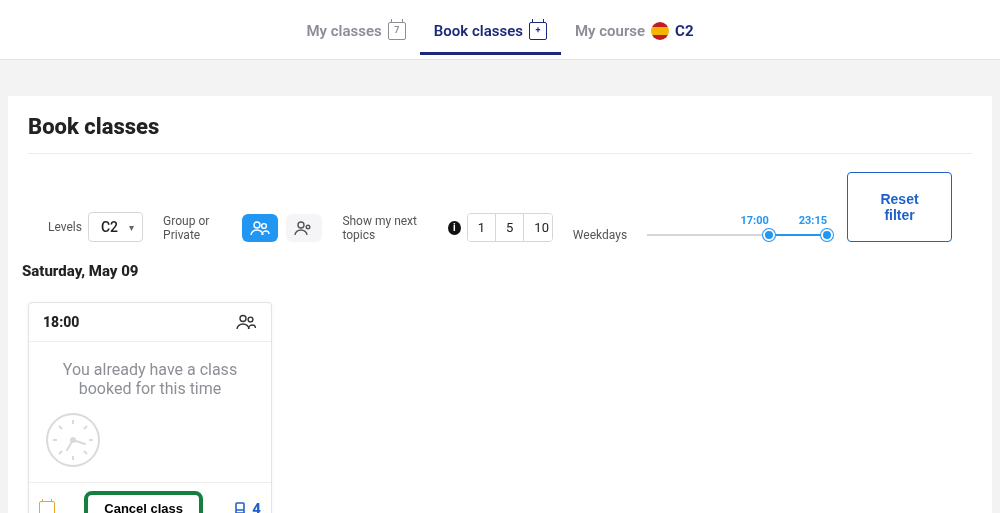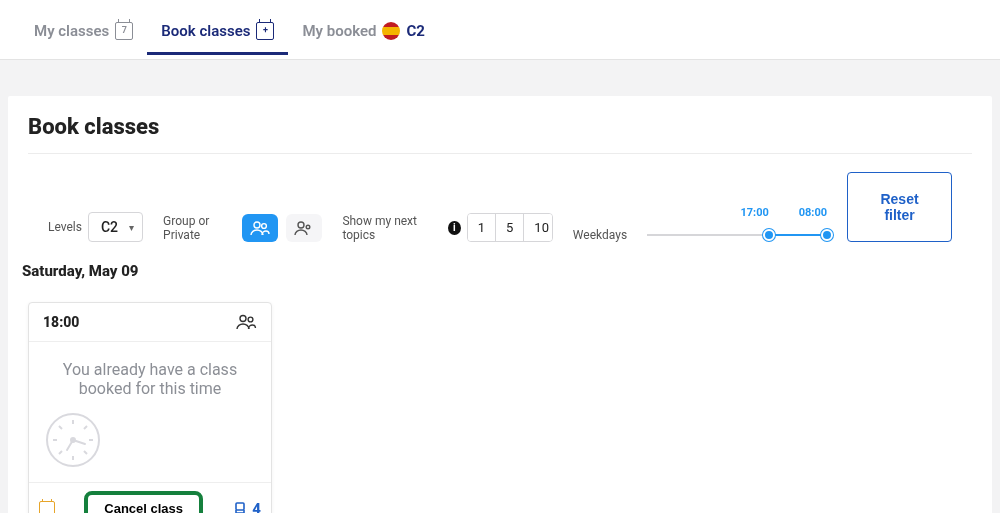--- a/index.html
+++ b/index.html
@@ -11,21 +11,21 @@
     height: 513px;
     overflow: hidden;
   }
 
   
   .topnav {
     height: 60px;
     background: #fff;
     display: flex;
     align-items: center;
-    justify-content: flex-start;
+    justify-content: center;
     padding: 0 20px;
     border-bottom: 1px solid #e3e3e3;
   }
   .nav-item {
     display: inline-flex;
     align-items: center;
     gap: 6px;
     padding: 16px 14px 14px;
     font-size: 15px;
     font-weight: 600;
@@ -114,21 +114,21 @@
   .pill.active { background:#2196f3; color:#fff; }
 
   .btn-seg-group { display:flex; border:1px solid #d6d6d9; border-radius:4px; overflow:hidden; }
   .btn-seg {
     padding:6px 10px; font-size:13px; background:#fff; cursor:pointer;
     border-right:1px solid #d6d6d9;
   }
   .btn-seg:last-child { border-right:none; }
 
   .slider-col { flex:1; min-width:180px; position:relative; padding-top:18px; }
-  .slider-labels { position:absolute; top:0; left:0; right:0; display:flex; justify-content:flex-end; gap:30px; font-size:11px; font-weight:700; color:#2196f3; }
+  .slider-labels { position:absolute; top:8px; left:0; right:0; display:flex; justify-content:flex-end; gap:30px; font-size:11px; font-weight:700; color:#2196f3; }
   .slider-track { height:2px; background:#d6d6d9; position:relative; margin:10px 0 6px; }
   .slider-track .range { position:absolute; left:68%; right:0; height:100%; background:#2196f3; }
   .slider-track .dot { position:absolute; top:50%; width:12px; height:12px; border-radius:50%; background:#2196f3; transform:translate(-50%,-50%); cursor:pointer; border:2px solid #fff; box-shadow:0 0 0 1px #2196f3; }
   .slider-track .dot.a { left:68%; }
   .slider-track .dot.b { left:100%; }
 
   .reset-btn {
     border:1px solid #1f61c8; color:#1f61c8; background:#fff;
     font-weight:700; font-size:14px; padding:18px 18px; border-radius:4px;
     cursor:pointer;
@@ -174,21 +174,21 @@
       <span class="cal-num">7</span>
     </span>
   </div>
   <div class="nav-item active">
     <span>Book classes</span>
     <span class="cal-icon">
       <span class="cal-num">+</span>
     </span>
   </div>
   <div class="nav-item">
-    <span>My booked</span>
+    <span>My course</span>
     <span class="flag-es"></span>
     <span class="course-level">C2</span>
   </div>
 </nav>
 
 <main class="page">
   <h1 class="page-title">Book classes</h1>
 
   <div class="filters">
 
@@ -236,21 +236,21 @@
       </div>
     </div>
 
     <div class="filter-col">
       <span class="filter-label">Weekdays</span>
     </div>
 
     <div class="slider-col">
       <div class="slider-labels">
         <span>17:00</span>
-        <span>08:00</span>
+        <span>23:15</span>
       </div>
       <div class="slider-track">
         <div class="range"></div>
         <div class="dot a"></div>
         <div class="dot b"></div>
       </div>
     </div>
 
     <button class="reset-btn">Reset filter</button>
   </div>

